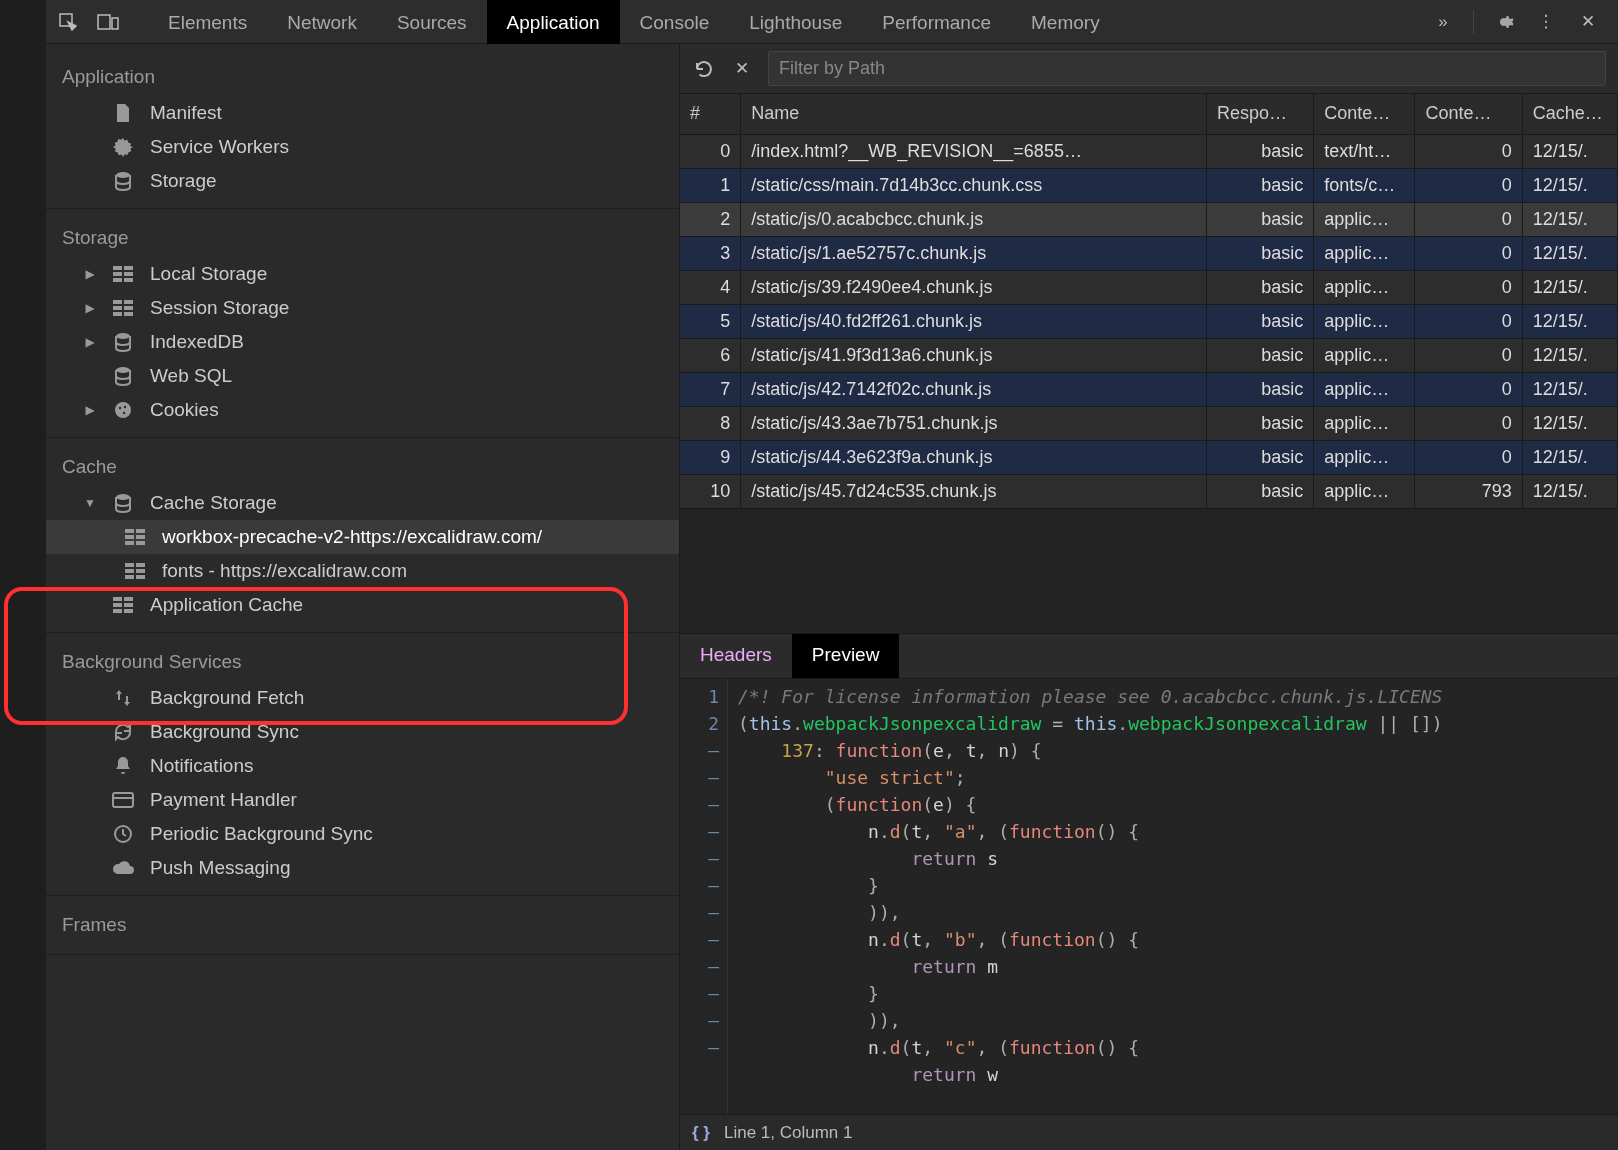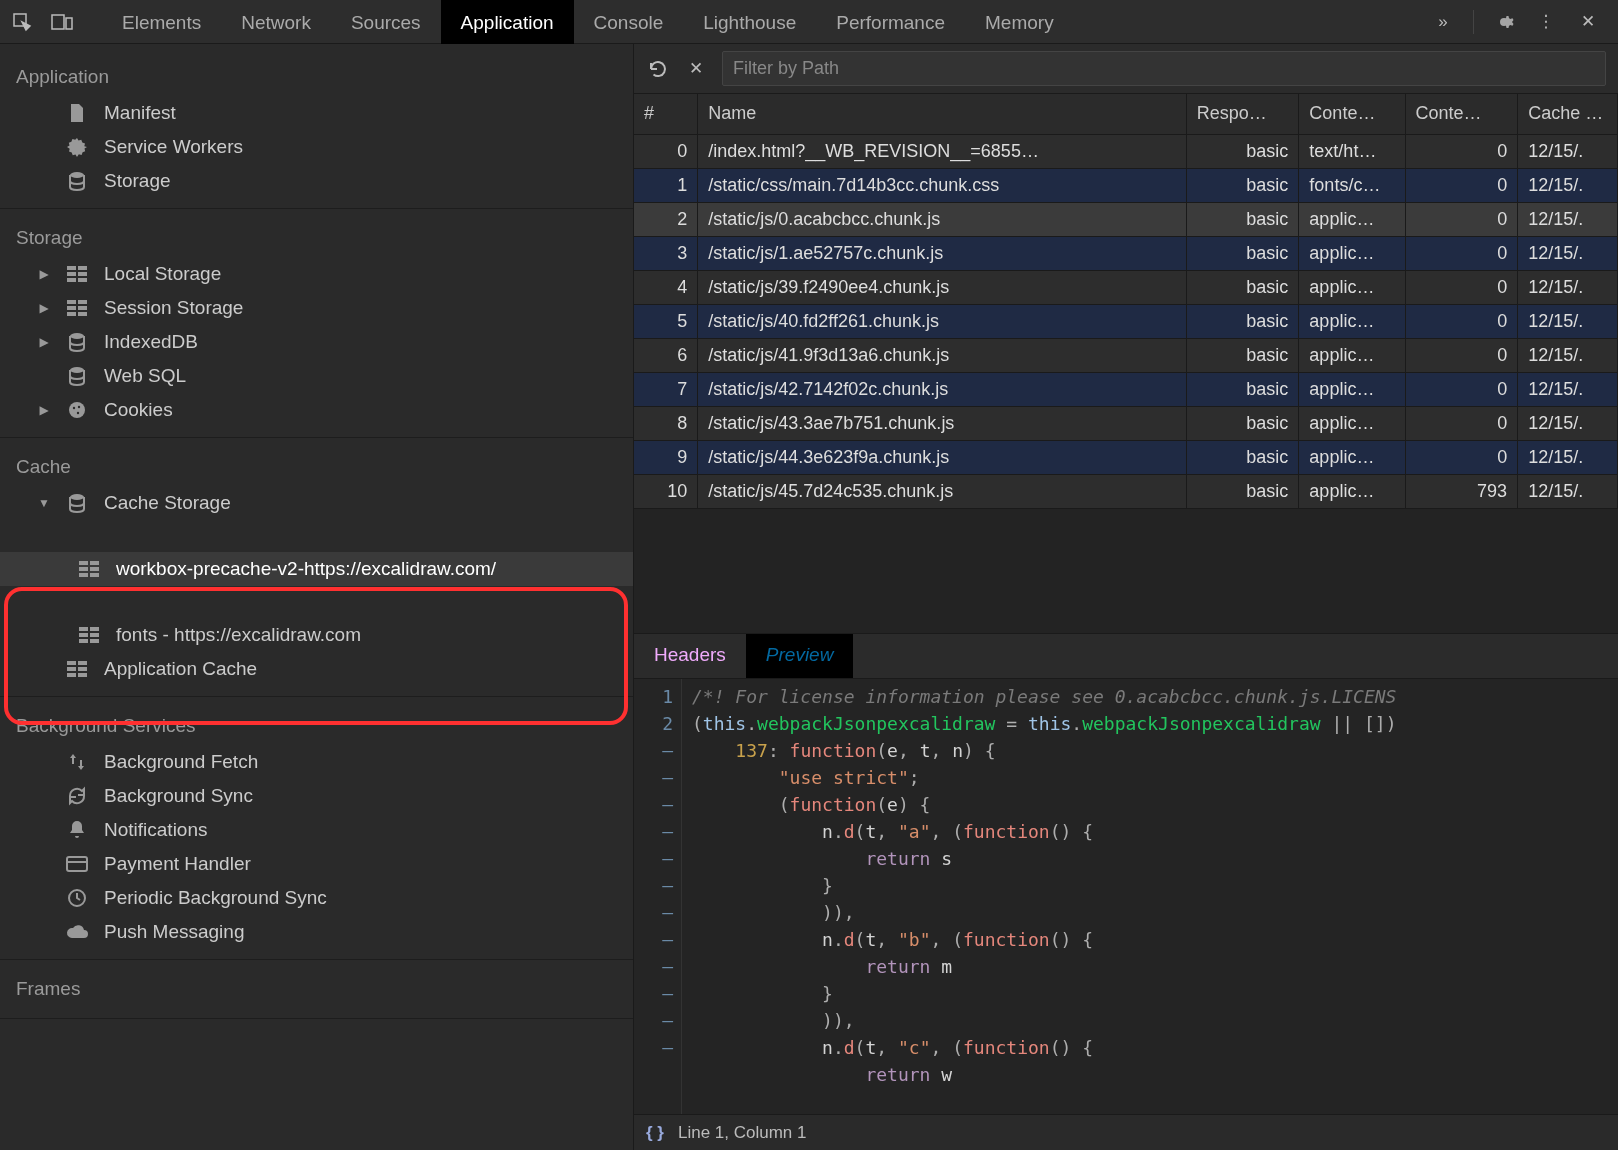--- a/index.html
+++ b/index.html
@@ -5,21 +5,21 @@
   * { box-sizing: border-box; margin: 0; padding: 0; }
   body {
     background: #1e1e1e;
     color: #ccc;
     font-family: -apple-system, BlinkMacSystemFont, "Segoe UI", Helvetica, Arial, sans-serif;
     font-size: 17px;
     width: 1618px;
     height: 1150px;
     overflow: hidden;
   }
-  .app { width: 1618px; height: 1150px; display: flex; flex-direction: column; }
+  .app { width: 1618px; height: 1150px; display: flex; flex-direction: column; padding-left: 46px; }
 
   
   .toolbar {
     height: 44px;
     background: #2d2d2d;
     border-bottom: 1px solid #1a1a1a;
     display: flex;
     align-items: center;
     padding: 0 10px;
   }
@@ -54,21 +54,21 @@
   }
   .tree { padding-bottom:4px; }
   .tree-item {
     display:flex; align-items:center;
     padding: 6px 0 6px 16px;
     font-size:19px;
     color:#ccc;
     gap:16px;
   }
   .tree-item.child { padding-left:38px; }
-  .tree-item.grandchild { padding-left:78px;margin-top:32px; }
+  .tree-item.grandchild { padding-left:78px; }
   .tree-item.selected { background:#3a3a3a; color:#fff; }
   .tree-icon { width:22px; height:22px; display:flex; align-items:center; justify-content:center; color:#aaa; }
   .caret { width:12px; display:inline-flex; justify-content:center; color:#999; font-size:12px; }
   .section-divider { height:1px; background:#1d1d1d; margin:6px 0; }
 
   .highlight-box {
     position:absolute;
     border:4px solid #ff3030;
     border-radius:18px;
     pointer-events:none;
@@ -115,21 +115,21 @@
   .col-time{width:94px;}
   td.num{ text-align:right; }
   tr.odd td{ background:#1f2a44; }
   tr.even td{ background:#2d2d2d; }
   tr.row-selected td{ background:#3b3b3b; }
 
   .detail-tabs {
     display:flex; background:#2b2b2b; border-bottom:1px solid #1a1a1a; height:45px;
   }
   .detail-tab{ padding:10px 20px; color:#f0abfc; font-size:19px;}
-  .detail-tab.active{ background:#000; color:#0369a1;font-style:italic; }
+  .detail-tab.active{ background:#000; color:#ffffff; }
 
   .code-area {
     flex:1; overflow:auto;
     font-family: ui-monospace, SFMono-Regular, Menlo, Consolas, monospace;
     font-size:18px;
     display:flex;
     background:#242424;
     line-height:1.5;
   }
   .gutter {

